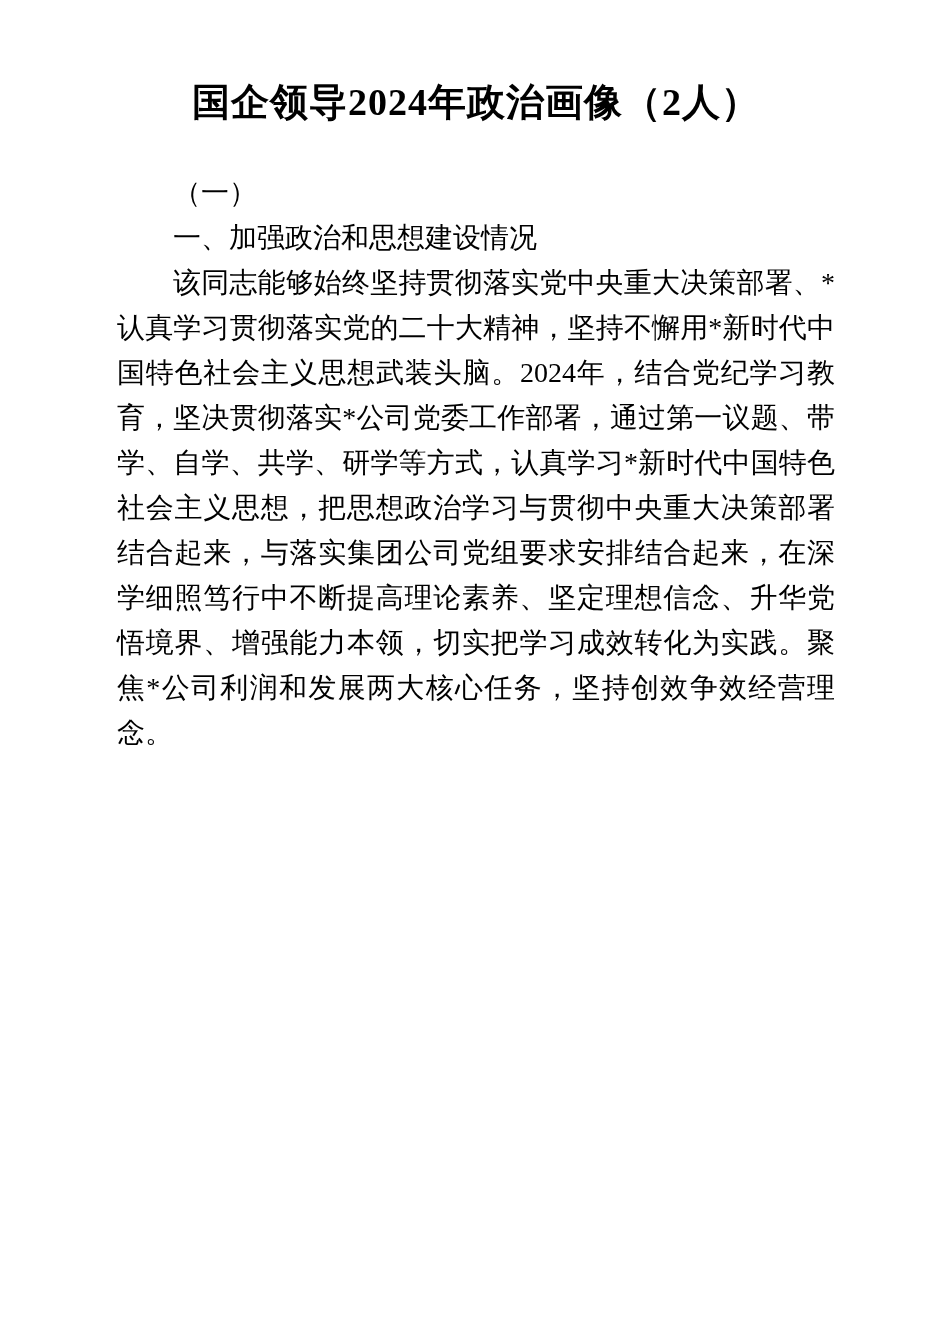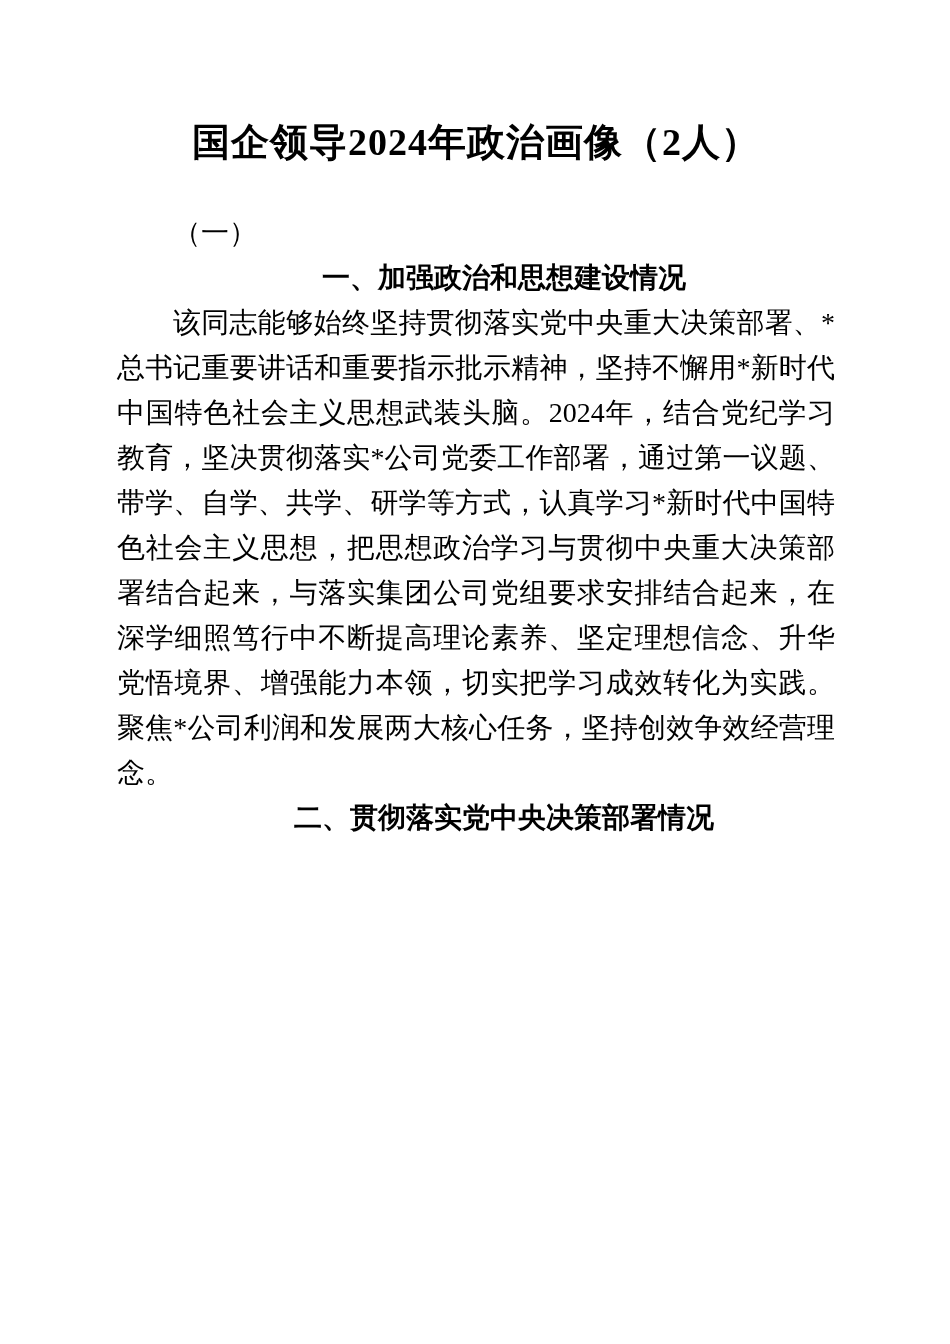--- a/index.html
+++ b/index.html
@@ -6,21 +6,21 @@
     margin: 0;
     padding: 0;
     background: #ffffff;
   }
   .page {
     width: 950px;
     height: 1344px;
     background: #ffffff;
     color: #000000;
     box-sizing: border-box;
-    padding: 116px 115px 0 117px;
+    padding: 76px 115px 0 117px;
     font-family: "Liberation Serif", serif;
     overflow: hidden;
   }
   .doc-title {
     margin: 0 0 42px 0;
     text-align: center;
     font-size: 38px;
     line-height: 52px;
     font-weight: bold;
     font-family: "Liberation Serif", serif;
@@ -28,33 +28,32 @@
   }
   .para {
     margin: 0;
     font-size: 28px;
     line-height: 45px;
     text-align: justify;
     text-indent: 2em;
     font-family: "Liberation Serif", serif;
   }
   .para.heading {
-    font-weight: bold;
+    font-weight: normal;
     font-family: "Liberation Sans", sans-serif;
-    text-align: center;
+    text-align: left;
   }
 </style>
 </head>
 <body>
 
 <div class="page">
   <h1 class="doc-title">国企领导2024年政治画像（2人）</h1>
 
   <p class="para">（一）</p>
 
 
   <p class="para heading">一、加强政治和思想建设情况</p>
 
-  <p class="para">该同志能够始终坚持贯彻落实党中央重大决策部署、*总书记重要讲话和重要指示批示精神，坚持不懈用*新时代中国特色社会主义思想武装头脑。2024年，结合党纪学习教育，坚决贯彻落实*公司党委工作部署，通过第一议题、带学、自学、共学、研学等方式，认真学习*新时代中国特色社会主义思想，把思想政治学习与贯彻中央重大决策部署结合起来，与落实集团公司党组要求安排结合起来，在深学细照笃行中不断提高理论素养、坚定理想信念、升华党悟境界、增强能力本领，切实把学习成效转化为实践。聚焦*公司利润和发展两大核心任务，坚持创效争效经营理念。</p>
+  <p class="para">该同志能够始终坚持贯彻落实党中央重大决策部署、*认真学习贯彻落实党的二十大精神，坚持不懈用*新时代中国特色社会主义思想武装头脑。2024年，结合党纪学习教育，坚决贯彻落实*公司党委工作部署，通过第一议题、带学、自学、共学、研学等方式，认真学习*新时代中国特色社会主义思想，把思想政治学习与贯彻中央重大决策部署结合起来，与落实集团公司党组要求安排结合起来，在深学细照笃行中不断提高理论素养、坚定理想信念、升华党悟境界、增强能力本领，切实把学习成效转化为实践。聚焦*公司利润和发展两大核心任务，坚持创效争效经营理念。</p>
 
 
-  <p class="para heading">二、贯彻落实党中央决策部署情况</p>
 </div>
 
 </body></html>

